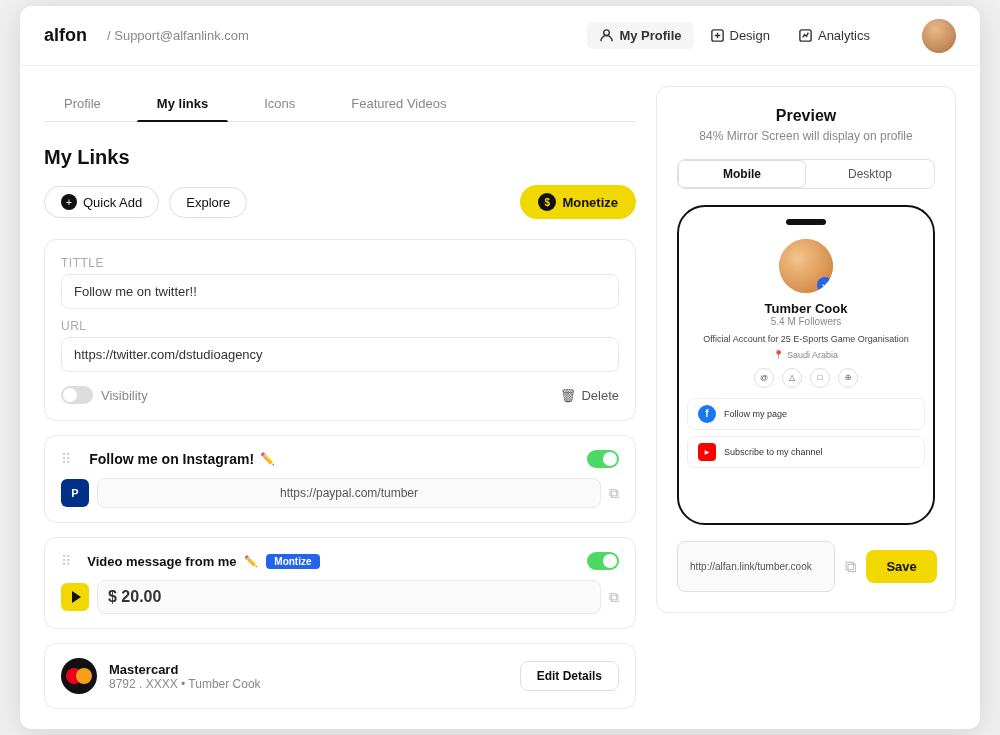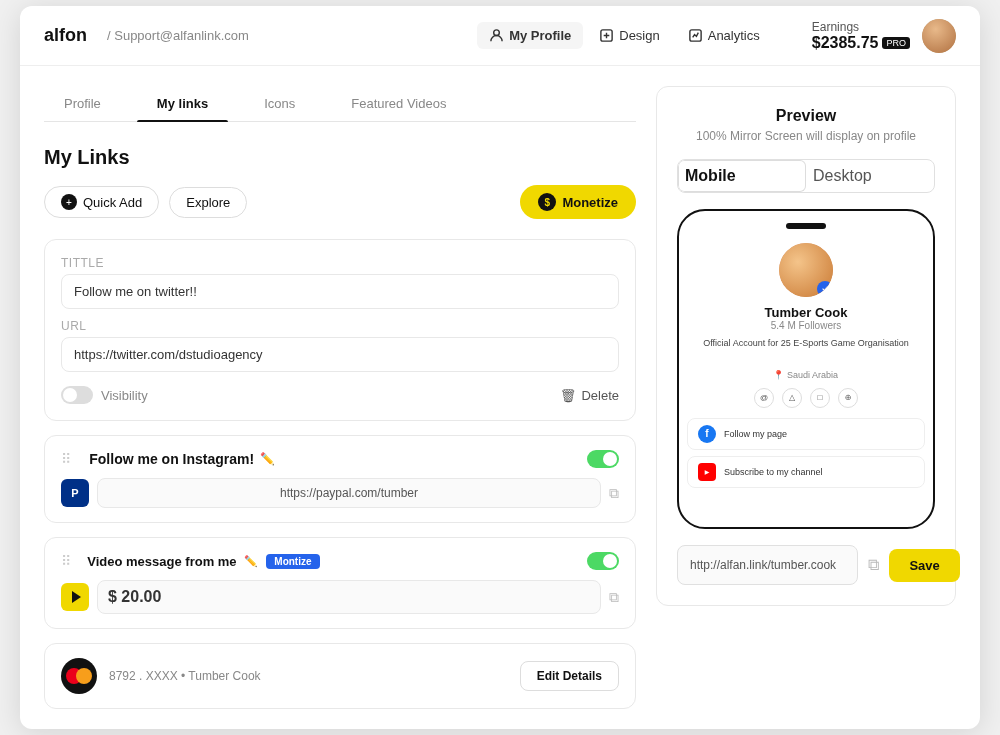--- a/index.html
+++ b/index.html
@@ -85,43 +85,43 @@
     .mc-name { font-size: 13px; font-weight: 600; color: #111; }
     .mc-sub { font-size: 12px; color: #888; }
     .edit-details-btn { border: 1.5px solid #ddd; border-radius: 8px; padding: 7px 16px; font-size: 12px; font-weight: 600; cursor: pointer; background: #fff; color: #111; }
 
     
     .right-panel { width: 300px; flex-shrink: 0; }
     .preview-card { background: #fff; border: 1px solid #e8e8e8; border-radius: 12px; padding: 20px; }
     .preview-title { font-size: 16px; font-weight: 700; color: #111; text-align: center; margin-bottom: 4px; }
     .preview-sub { font-size: 12px; color: #888; text-align: center; margin-bottom: 16px; }
     .preview-tabs { display: flex; border: 1px solid #e0e0e0; border-radius: 8px; overflow: hidden; margin-bottom: 16px; }
-    .preview-tab { flex: 1; padding: 7px; font-size: 16px; cursor: pointer; color: #555; }
+    .preview-tab { flex: 1; text-align: center; padding: 7px; font-size: 12px; cursor: pointer; color: #555; }
     .preview-tab.active { background: #fff; font-weight: 600; color: #111; box-shadow: 0 0 0 1px #ddd inset; border-radius: 6px; }
 
     
     .phone-mockup { border: 2.5px solid #111; border-radius: 28px; padding: 12px 8px; background: #fff; min-height: 320px; display: flex; flex-direction: column; align-items: center; overflow: hidden; }
     .phone-notch { width: 40px; height: 6px; background: #111; border-radius: 3px; margin-bottom: 14px; }
     .profile-avatar-phone { width: 54px; height: 54px; border-radius: 50%; background: linear-gradient(135deg, #e8a87c, #c47d3e); margin-bottom: 8px; overflow: hidden; display: flex; align-items: center; justify-content: center; position: relative; }
     .profile-avatar-inner { width: 100%; height: 100%; background: radial-gradient(circle at 35% 35%, #f4c48a, #c97832); border-radius: 50%; }
     .badge-blue { position: absolute; bottom: 0; right: 0; width: 16px; height: 16px; background: #2563eb; border-radius: 50%; display: flex; align-items: center; justify-content: center; }
     .phone-name { font-size: 13px; font-weight: 700; color: #111; text-align: center; }
     .phone-followers { font-size: 10px; color: #888; text-align: center; margin-bottom: 6px; }
-    .phone-bio { font-size: 9px; color: #444; text-align: center; margin-bottom: 20px; line-height: 1.4; }
+    .phone-bio { font-size: 9px; color: #444; text-align: center; margin-bottom: 4px; line-height: 1.4; }
     .phone-location { font-size: 9px; color: #888; text-align: center; margin-bottom: 8px; display: flex; align-items: center; justify-content: center; gap: 2px; }
     .phone-icons-row { display: flex; gap: 8px; margin-bottom: 10px; }
     .phone-icon-circle { width: 20px; height: 20px; border-radius: 50%; border: 1px solid #ddd; display: flex; align-items: center; justify-content: center; font-size: 8px; color: #555; }
     .phone-link-item { width: 100%; display: flex; align-items: center; gap: 8px; border: 1px solid #eee; border-radius: 8px; padding: 6px 10px; margin-bottom: 6px; }
     .fb-icon-small { width: 18px; height: 18px; border-radius: 50%; background: #1877f2; display: flex; align-items: center; justify-content: center; font-size: 10px; color: #fff; font-weight: 700; }
     .yt-icon-small { width: 18px; height: 18px; border-radius: 4px; background: #ff0000; display: flex; align-items: center; justify-content: center; font-size: 6px; color: #fff; }
     .phone-link-text { font-size: 9px; color: #333; }
 
     
     .url-bar-row { display: flex; align-items: center; gap: 10px; margin-top: 16px; }
-    .url-bar { flex: 1; border: 1px solid #e0e0e0; border-radius: 8px; padding: 12px 12px; font-size: 12px; color: #555; background: #fafafa; }
+    .url-bar { flex: 1; border: 1px solid #e0e0e0; border-radius: 8px; padding: 19px 12px; font-size: 10px; color: #555; background: #fafafa; }
     .copy-url-btn { color: #bbb; cursor: pointer; }
     .save-btn { background: #f0d800; border: none; border-radius: 8px; padding: 9px 20px; font-size: 13px; font-weight: 600; cursor: pointer; color: #111; }
   </style>
 </head>
 <body>
 
 <div class="window">
 
   <div class="header">
     <span class="logo">alfon</span>
@@ -146,27 +146,20 @@
       </div>
       <div class="header-nav-item">
         <svg viewBox="0 0 16 16" fill="none" stroke="currentColor" stroke-width="1.5">
           <rect x="2" y="2" width="12" height="12" rx="2"></rect>
           <path d="M5 10l2-3 2 2 2-4"></path>
         </svg>
         <span>Analytics</span>
       </div>
     </div>
     <div class="header-right">
-      <div>
-        <div class="earnings">Earnings</div>
-        <div style="display:flex;align-items:center;">
-          <span class="earnings-amount">$2385.75</span>
-          <span class="earnings-badge">PRO</span>
-        </div>
-      </div>
       <div class="avatar">
         <div style="width:100%;height:100%;background:radial-gradient(circle at 40% 30%, #e8b98a, #b07040);border-radius:50%;"></div>
       </div>
     </div>
   </div>
 
   <div class="main-body">
 
     <div class="left-panel">
 
@@ -248,30 +241,31 @@
       </div>
 
       <div class="mastercard-row">
         <div class="mc-icon">
           <div class="mc-circles">
             <div class="mc-circle mc-circle-red"></div>
             <div class="mc-circle mc-circle-orange"></div>
           </div>
         </div>
         <div class="mc-info">
+          <div class="mc-name">Mastercard</div>
           <div class="mc-sub">8792 . XXXX  •  Tumber Cook</div>
         </div>
         <button class="edit-details-btn">Edit  Details</button>
       </div>
     </div>
 
     <div class="right-panel">
       <div class="preview-card">
         <div class="preview-title">Preview</div>
-        <div class="preview-sub">100% Mirror Screen will display on profile</div>
+        <div class="preview-sub">84% Mirror Screen will display on profile</div>
         <div class="preview-tabs">
           <div class="preview-tab active">Mobile</div>
           <div class="preview-tab">Desktop</div>
         </div>
 
         <div class="phone-mockup">
           <div class="phone-notch"></div>
           <div class="profile-avatar-phone">
             <div class="profile-avatar-inner"></div>
             <div class="badge-blue">

